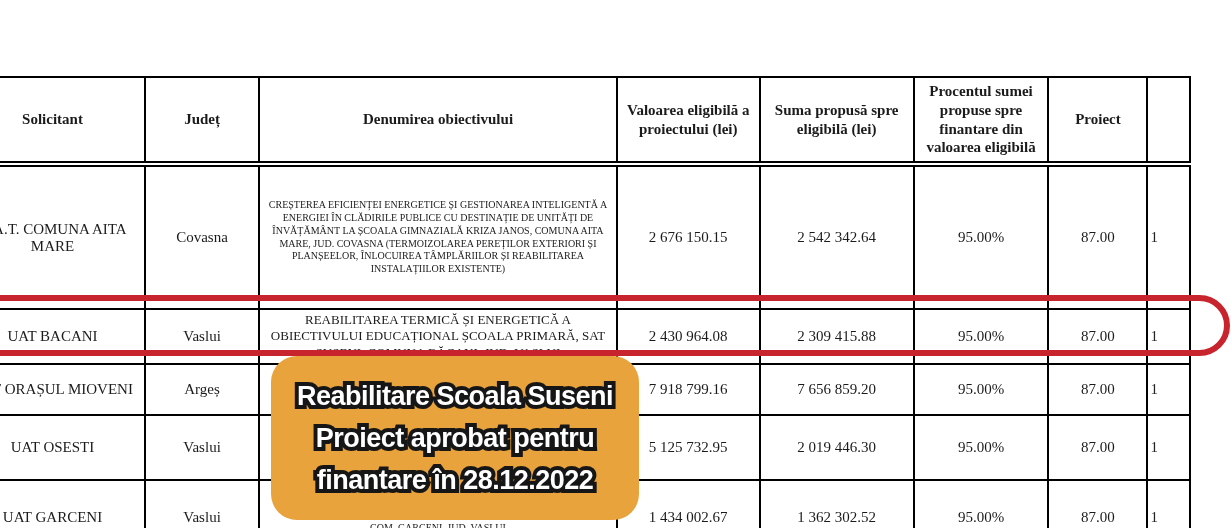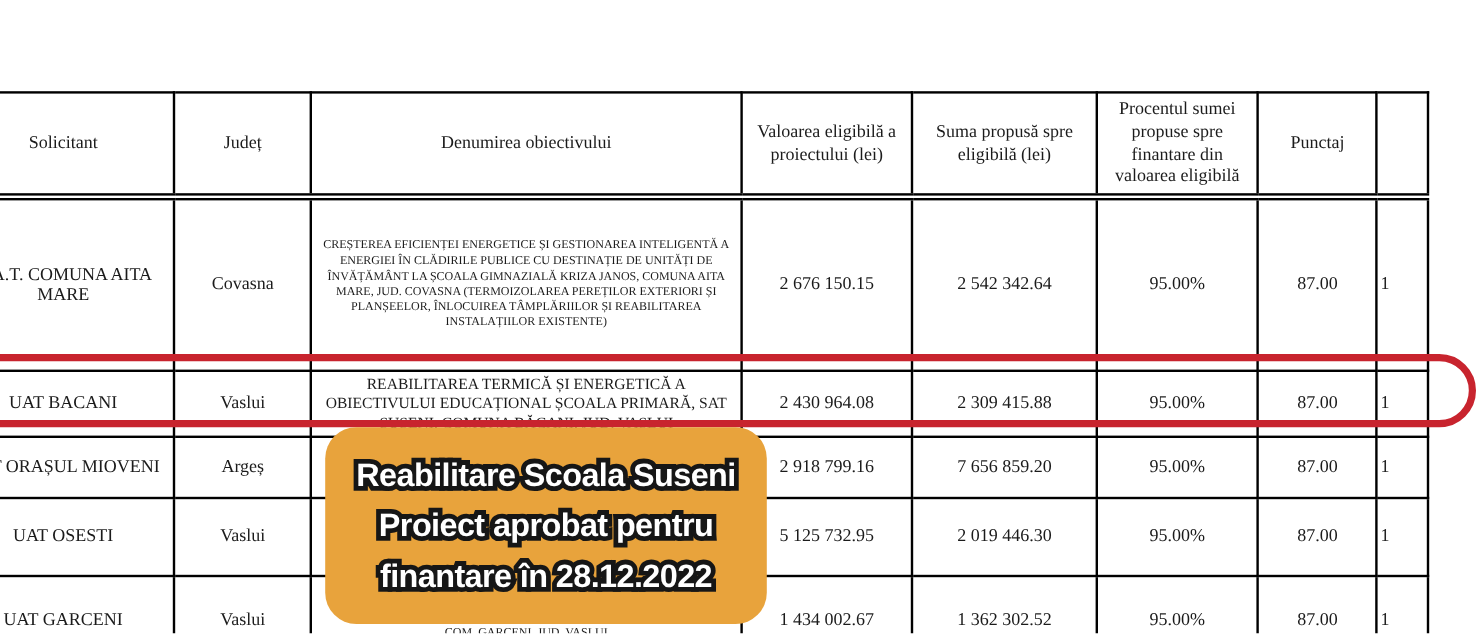--- a/index.html
+++ b/index.html
@@ -1,21 +1,21 @@
 <!DOCTYPE html>
 <html><head>
 <meta charset="utf-8">
 <style>
   html, body { margin: 0; padding: 0; background: #ffffff; width: 1232px; height: 528px; overflow: hidden; }
   .sheet { position: relative; width: 1232px; height: 528px; background: #ffffff;
            font-family: "Liberation Serif", serif; color: #1b1b1b; overflow: hidden; }
 
   table.grid { position: absolute; left: -41px; top: 76px; border-collapse: collapse; table-layout: fixed; }
   .grid th, .grid td { border: 2px solid #000; vertical-align: middle; text-align: center; overflow: hidden; }
-  .grid thead th { border-bottom: 6px double #000; font-weight: normal; font-size: 15px; line-height: 1.25; padding: 4px 6px; }
+  .grid thead th { border-bottom: 6px double #000; font-weight: bold; font-size: 15px; line-height: 1.25; padding: 4px 6px; }
 
   tr.hrow  { height: 78px; }
   tr.r1 { height: 145px; }
   tr.r2 { height: 52px; }
   tr.r3 { height: 51px; }
   tr.r4 { height: 65px; }
   tr.r5 { height: 75px; }
 
   td.cell { font-size: 15px; padding: 2px 6px; }
   td.obj  { font-size: 10px; line-height: 1.28; padding: 3px 8px; }
@@ -57,21 +57,21 @@
         <col style="width:46px">
     </colgroup>
     <thead>
       <tr class="hrow">
         <th>Solicitant</th>
         <th>Județ</th>
         <th>Denumirea obiectivului</th>
         <th>Valoarea eligibilă a proiectului (lei)</th>
         <th>Suma propusă spre eligibilă (lei)</th>
         <th>Procentul sumei propuse spre finantare din valoarea eligibilă</th>
-        <th>Punctaj</th>
+        <th>Proiect</th>
         <th></th>
       </tr>
     </thead>
     <tbody>
       <tr class="r1">
         <td class="cell">U.A.T. COMUNA AITA MARE</td>
         <td class="cell">Covasna</td>
         <td class="obj">CREȘTEREA EFICIENȚEI ENERGETICE ȘI GESTIONAREA INTELIGENTĂ A ENERGIEI ÎN CLĂDIRILE PUBLICE CU DESTINAȚIE DE UNITĂȚI DE ÎNVĂȚĂMÂNT LA ȘCOALA GIMNAZIALĂ KRIZA JANOS, COMUNA AITA MARE, JUD. COVASNA (TERMOIZOLAREA PEREȚILOR EXTERIORI ȘI PLANȘEELOR, ÎNLOCUIREA TÂMPLĂRIILOR ȘI REABILITAREA INSTALAȚIILOR EXISTENTE)</td>
         <td class="cell">2 676 150.15</td>
         <td class="cell">2 542 342.64</td>
@@ -86,21 +86,21 @@
         <td class="cell">2 430 964.08</td>
         <td class="cell">2 309 415.88</td>
         <td class="cell">95.00%</td>
         <td class="cell">87.00</td>
         <td class="edge">1</td>
       </tr>
       <tr class="r3">
         <td class="cell">UAT ORAȘUL MIOVENI</td>
         <td class="cell">Argeș</td>
         <td class="obj"></td>
-        <td class="cell">2 918 799.16</td>
+        <td class="cell">7 918 799.16</td>
         <td class="cell">7 656 859.20</td>
         <td class="cell">95.00%</td>
         <td class="cell">87.00</td>
         <td class="edge">1</td>
       </tr>
       <tr class="r4">
         <td class="cell">UAT OSESTI</td>
         <td class="cell">Vaslui</td>
         <td class="obj"></td>
         <td class="cell">5 125 732.95</td>

